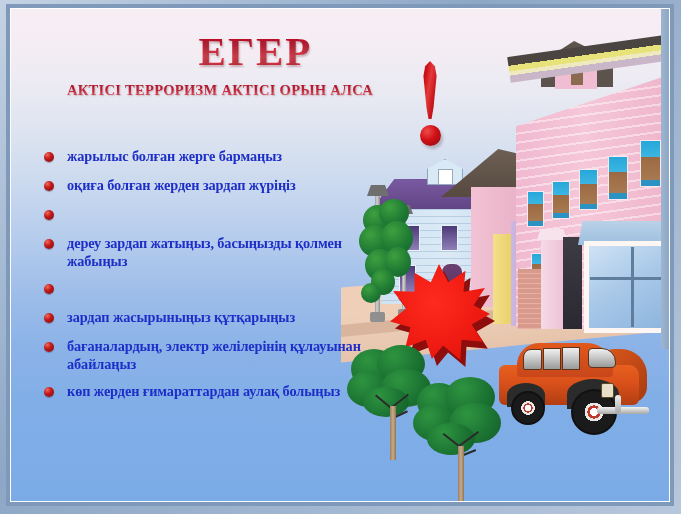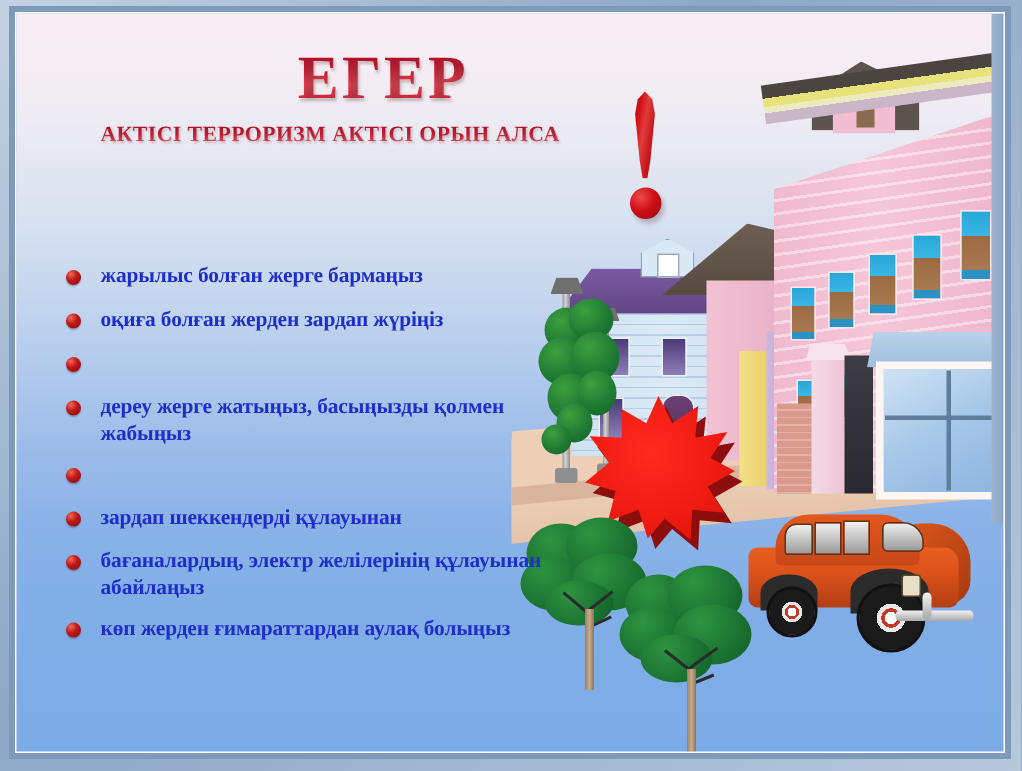--- a/index.html
+++ b/index.html
@@ -103,21 +103,20 @@
     width:21px;height:21px;border-radius:50%;
     background:radial-gradient(circle at 34% 30%,#ef4a4a 0%,#cf1016 45%,#8c0a12 100%);
     box-shadow:2px 3px 3px rgba(90,70,90,0.30);
   }
 
   
   #bullet-list{
     position:absolute;
     left:32px;top:138px;
     width:330px;
-    margin-top:28px;
   }
   .bullet-row{
     position:relative;
     margin-bottom:9px;
     padding-left:24px;
     min-height:20px;
   }
   .bullet-dot{
     position:absolute;
     left:1px;top:5px;
@@ -496,23 +495,23 @@
 
     <div class="excl">
       <div class="excl-stem"></div>
       <div class="excl-dot"></div>
     </div>
 
     <div id="bullet-list">
         <div class="bullet-row"><span class="bullet-dot"></span><span class="bullet-text">жарылыс болған жерге бармаңыз</span></div>
         <div class="bullet-row"><span class="bullet-dot"></span><span class="bullet-text">оқиға болған жерден зардап жүріңіз</span></div>
         <div class="bullet-row"><span class="bullet-dot"></span></div>
-        <div class="bullet-row"><span class="bullet-dot"></span><span class="bullet-text">дереу жерге жатыңыз, басыңызды қолмен жабыңыз</span></div>
+        <div class="bullet-row"><span class="bullet-dot"></span><span class="bullet-text">дереу зардап жатыңыз, басыңызды қолмен жабыңыз</span></div>
         <div class="bullet-row"><span class="bullet-dot"></span></div>
-        <div class="bullet-row"><span class="bullet-dot"></span><span class="bullet-text">зардап шеккендерді құлауынан</span></div>
+        <div class="bullet-row"><span class="bullet-dot"></span><span class="bullet-text">зардап жасырыныңыз құтқарыңыз</span></div>
         <div class="bullet-row"><span class="bullet-dot"></span><span class="bullet-text">бағаналардың, электр желілерінің құлауынан абайлаңыз</span></div>
         <div class="bullet-row"><span class="bullet-dot"></span><span class="bullet-text">көп жерден ғимараттардан аулақ болыңыз</span></div>
       </div>
 
   </div>
 
   <div class="frame-white"></div>
 </div>
 
 </body></html>

